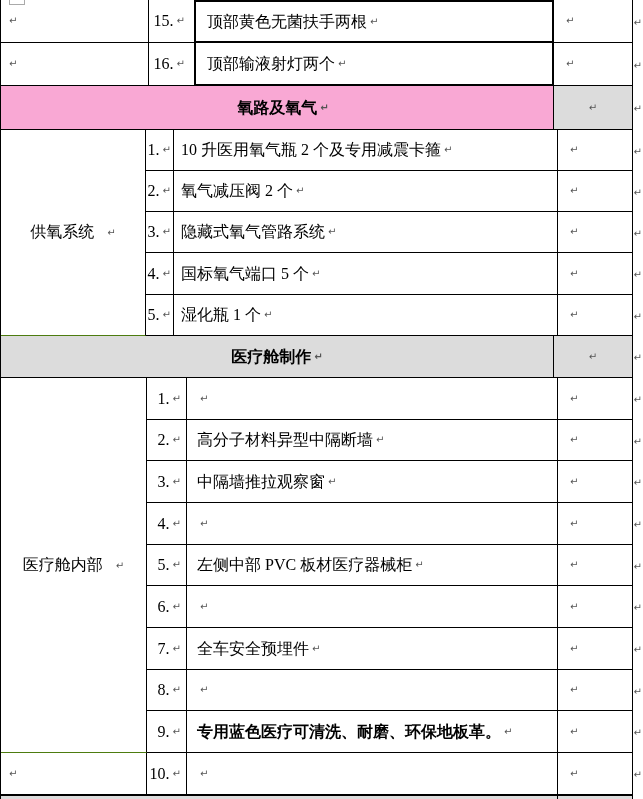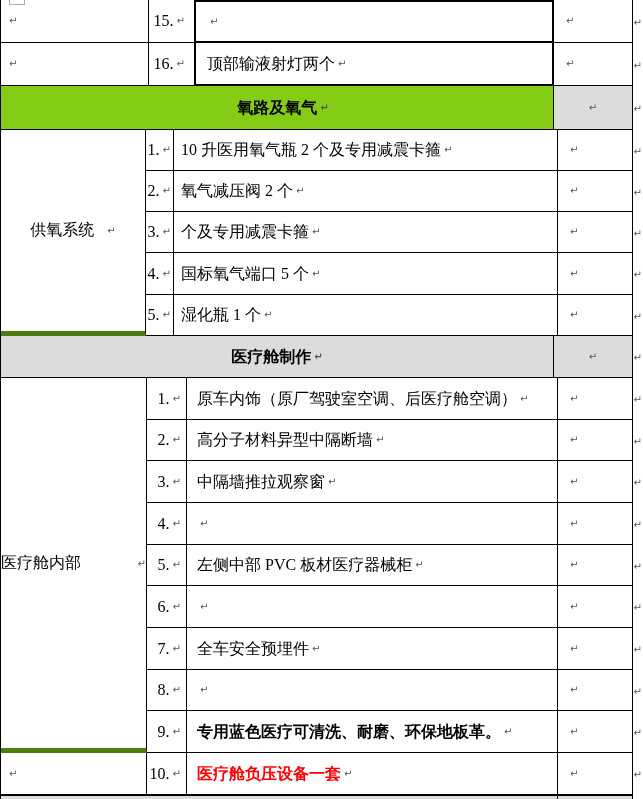--- a/index.html
+++ b/index.html
@@ -22,24 +22,24 @@
   .ta-chk{width:79px;padding-left:12px;}
   .ta-row{height:43px;}
   
   .gray-row{height:44px;background:#dcdcdc;}
   .g-title{width:553px;justify-content:center;font-weight:bold;}
   .g-chk{width:79px;justify-content:center;background:#dcdcdc;}
   
   .sec{display:flex;}
   .cat-cell{
     box-sizing:border-box;display:flex;align-items:center;justify-content:center;
-    border-right:1px solid #000;border-bottom:5px solid #4d7c0f;font-size:16px;gap:10px;
+    border-right:1px solid #000;border-bottom:1px solid #4d7c0f;font-size:16px;gap:10px;
   }
   .s1-cat{width:145px;height:206px;}
-  .s2-cat{width:146px;height:375px;justify-content:space-between;}
+  .s2-cat{width:146px;height:375px;}
   .rows-col{display:flex;flex-direction:column;}
   .s1-num{width:28px;justify-content:flex-end;padding-right:2px;}
   .s1-item{width:384px;padding-left:7px;}
   .s1-chk{width:75px;padding-left:12px;}
   .s2-num{width:40px;justify-content:flex-end;padding-right:5px;}
   .s2-item{width:371px;padding-left:10px;}
   .s2-chk{width:75px;padding-left:12px;}
   
   .d-cat{width:146px;padding-left:8px;}
   
@@ -67,20 +67,21 @@
   <div class="seg" style="top:0;">
     <div class="row ta-row r15">
       <div class="cell ta-cat" style="border-top:none;">
           <span class="pmark alone">↵</span>
         </div>
       <div class="cell ta-num" style="border-top:none;border-right:none;">
           <span class="num-txt">15.</span>
           <span class="pmark">↵</span>
         </div>
       <div class="cell ta-item">
+          <span class="item-txt">顶部黄色无菌扶手两根</span>
           <span class="pmark">↵</span>
         </div>
       <div class="cell ta-chk" style="border-top:none;">
           <span class="pmark alone">↵</span>
         </div>
       <span class="rend">↵</span>
     </div>
     <div class="row ta-row r16">
       <div class="cell ta-cat">
           <span class="pmark alone">↵</span>
@@ -95,21 +96,21 @@
         </div>
       <div class="cell ta-chk">
           <span class="pmark alone">↵</span>
         </div>
       <span class="rend">↵</span>
     </div>
   </div>
 
   <div class="seg" style="top:86px;">
     <div class="row gray-row">
-      <div class="cell g-title" style="background:#84cc16;padding-left:12px;">
+      <div class="cell g-title" style="background:#f9a8d4;padding-left:12px;">
           <span>氧路及氧气</span>
           <span class="pmark">↵</span>
         </div>
       <div class="cell g-chk">
           <span class="pmark alone">↵</span>
         </div>
       <span class="rend">↵</span>
     </div>
   </div>
 
@@ -146,21 +147,21 @@
             <span class="pmark alone">↵</span>
           </div>
         <span class="rend">↵</span>
       </div>
       <div class="row" style="height:41px;">
         <div class="cell s1-num">
             <span>3.</span>
             <span class="pmark">↵</span>
           </div>
         <div class="cell s1-item">
-            <span>个及专用减震卡箍</span>
+            <span>隐藏式氧气管路系统</span>
             <span class="pmark">↵</span>
           </div>
         <div class="cell s1-chk">
             <span class="pmark alone">↵</span>
           </div>
         <span class="rend">↵</span>
       </div>
       <div class="row" style="height:42px;">
         <div class="cell s1-num">
             <span>4.</span>
@@ -210,21 +211,20 @@
         <span class="cat-txt">医疗舱内部</span>
         <span class="pmark">↵</span>
       </div>
     <div class="rows-col">
       <div class="row" style="height:42px;">
         <div class="cell s2-num">
             <span>1.</span>
             <span class="pmark">↵</span>
           </div>
         <div class="cell s2-item">
-            <span>原车内饰（原厂驾驶室空调、后医疗舱空调）</span>
             <span class="pmark">↵</span>
           </div>
         <div class="cell s2-chk">
             <span class="pmark alone">↵</span>
           </div>
         <span class="rend">↵</span>
       </div>
       <div class="row" style="height:41px;">
         <div class="cell s2-num">
             <span>2.</span>
@@ -340,21 +340,20 @@
   <div class="seg" style="top:753px;">
     <div class="row" style="height:42px;">
       <div class="cell d-cat">
           <span class="pmark alone">↵</span>
         </div>
       <div class="cell s2-num">
           <span>10.</span>
           <span class="pmark">↵</span>
         </div>
       <div class="cell s2-item">
-          <span class="hl" style="color: rgb(255, 0, 0);">医疗舱负压设备一套</span>
           <span class="pmark">↵</span>
         </div>
       <div class="cell s2-chk">
           <span class="pmark alone">↵</span>
         </div>
       <span class="rend">↵</span>
     </div>
   </div>
 
   <div class="strip">

